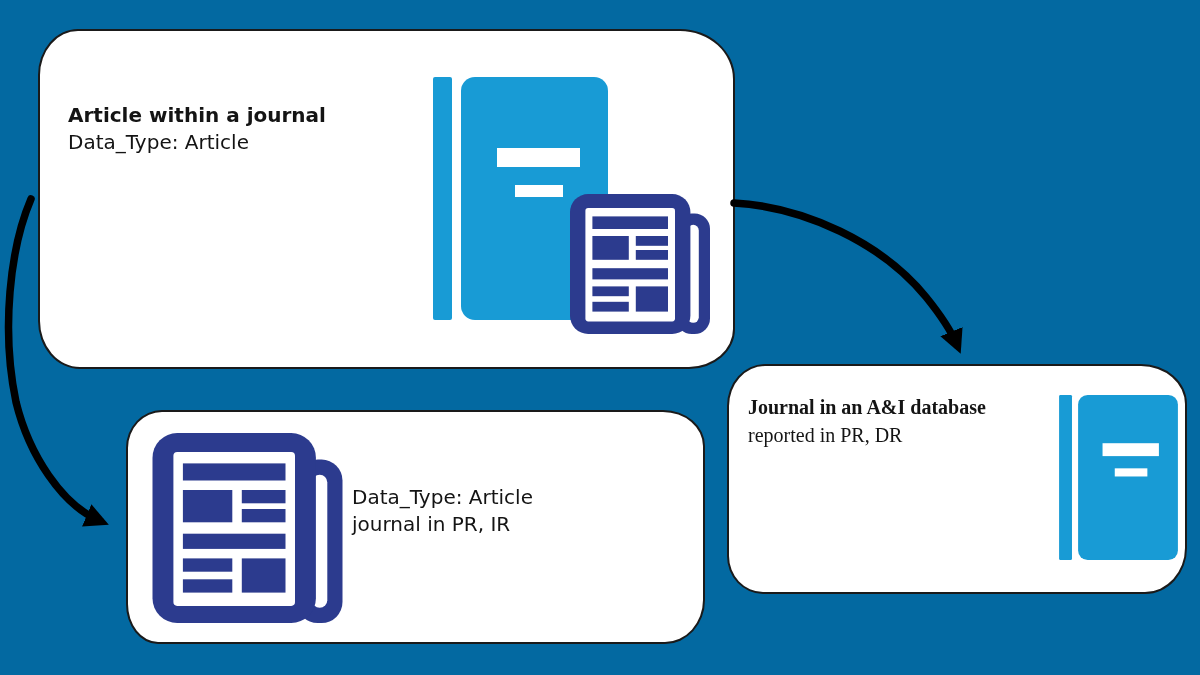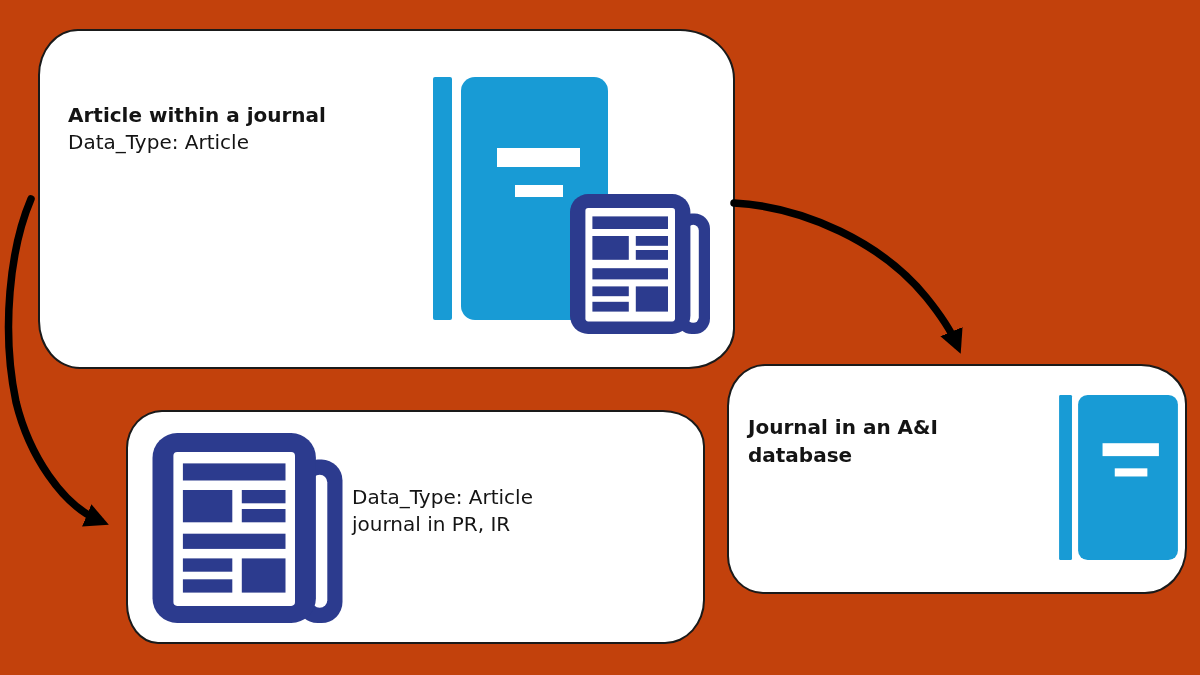--- a/index.html
+++ b/index.html
@@ -4,21 +4,21 @@
 <style>
   :root{
     --journal-blue:#189BD5;
     --newspaper-navy:#2C3B8E;
     --outline-black:#1A1A1A;
     --text-black:#141414;
     --arrow-black:#000000;
   }
   html,body{margin:0;padding:0;background:#fff;}
   .canvas{
-    position:relative;width:1200px;height:675px;background:#c2410c;overflow:hidden;
+    position:relative;width:1200px;height:675px;background:#0369a1;overflow:hidden;
     font-family:"DejaVu Sans","Liberation Sans",sans-serif;color:var(--text-black);
   }
   .node{
     position:absolute;background:#fff;border:2px solid var(--outline-black);
     box-sizing:border-box;
   }
   .node1{
     left:38px;top:29px;width:697px;height:340px;
     border-radius:40px 55px 46px 42px / 46px 50px 40px 48px;
   }
@@ -26,21 +26,21 @@
     left:126px;top:410px;width:579px;height:234px;
     border-radius:36px 42px 40px 32px / 38px 36px 44px 40px;
   }
   .node3{
     left:727px;top:364px;width:460px;height:230px;
     border-radius:38px 46px 42px 36px / 42px 40px 46px 38px;
   }
   .textblock{position:absolute;font-size:20px;line-height:27px;white-space:nowrap;}
   .tb1{left:68px;top:102px;}
   .tb2{left:352px;top:484px;}
-  .tb3{left:748px;top:413px;line-height:28px;white-space:normal;width:240px;}
+  .tb3{left:748px;top:393px;line-height:28px;white-space:normal;width:240px;font-family:Liberation Serif, serif;}
   .title{font-weight:bold;}
   .spacer{height:42px;}
   .icon{position:absolute;display:block;}
   .icon-journal-top{left:433px;top:77px;z-index:2;}
   .icon-newspaper-top{left:570px;top:193px;z-index:3;}
   .icon-newspaper-bottom{left:152px;top:433px;z-index:2;}
   .icon-journal-right{left:1059px;top:395px;z-index:2;}
   .arrows{position:absolute;left:0;top:0;z-index:4;pointer-events:none;}
   .arrow-path{fill:none;stroke:var(--arrow-black);stroke-width:7.5;stroke-linecap:round;}
   .jb{fill:var(--journal-blue);}
@@ -98,20 +98,21 @@
     <rect class="nn" x="47" y="40" width="23" height="7"></rect>
     <rect class="nn" x="16" y="53" width="54" height="8"></rect>
     <rect class="nn" x="16" y="66" width="26" height="7"></rect>
     <rect class="nn" x="16" y="77" width="26" height="7"></rect>
     <rect class="nn" x="47" y="66" width="23" height="18"></rect>
   </svg>
 
   <div class="node node3"></div>
   <div class="textblock tb3">
     <div class="title">Journal in an A&amp;I database</div>
+    <div class="line">reported in PR, DR</div>
   </div>
 
   <svg class="icon icon-journal-right" width="119" height="165" viewBox="0 0 175 243">
     <rect class="jb" x="0" y="0" width="19" height="243" rx="2"></rect>
     <rect class="jb" x="28" y="0" width="147" height="243" rx="14"></rect>
     <rect class="wh" x="64" y="71" width="83" height="19"></rect>
     <rect class="wh" x="82" y="108" width="48" height="12"></rect>
   </svg>
 
   <svg class="arrows" width="1200" height="675" viewBox="0 0 1200 675">

